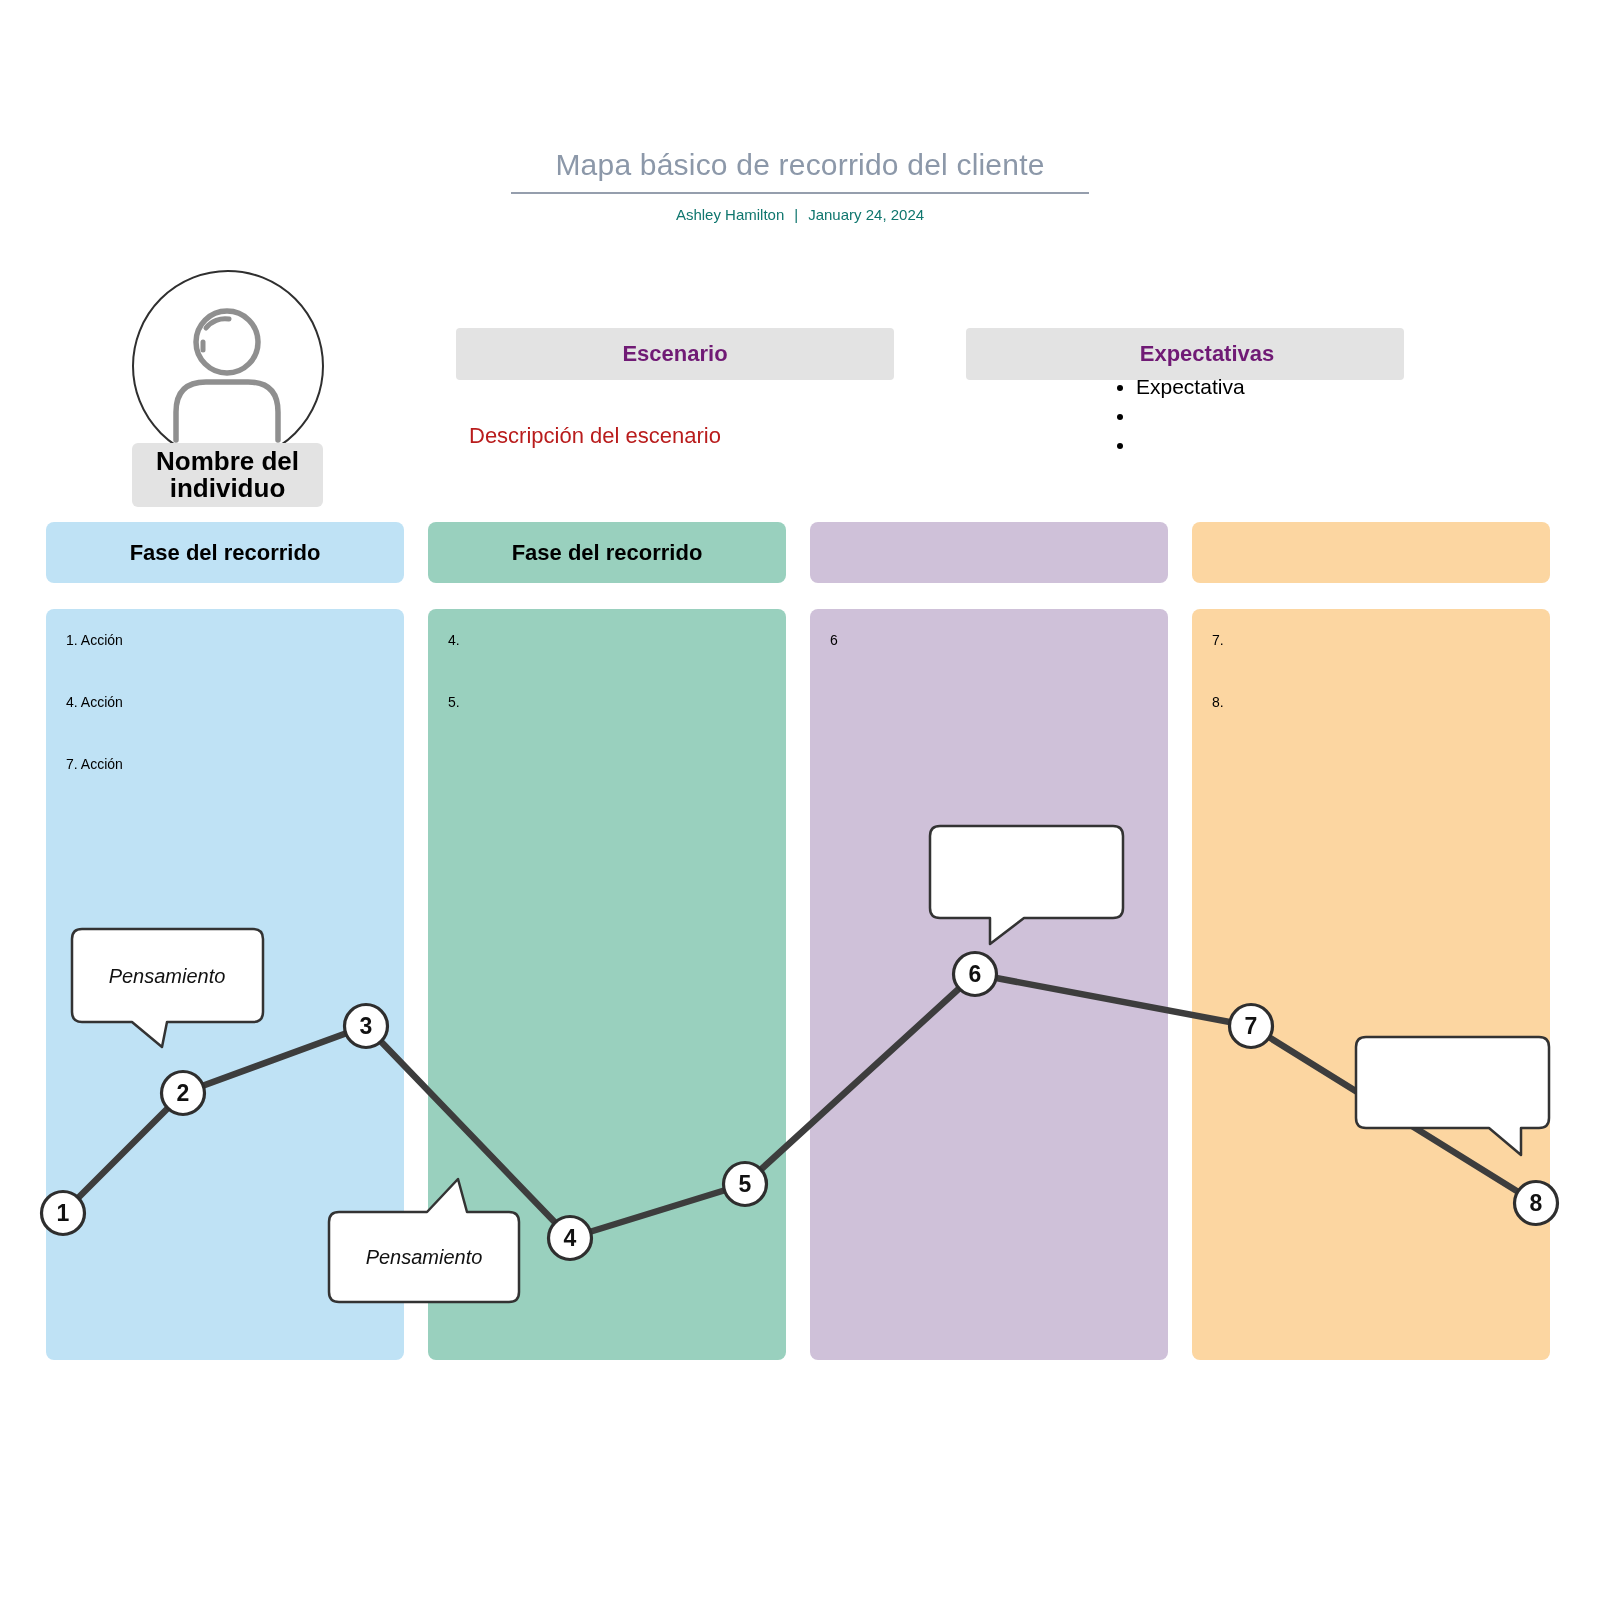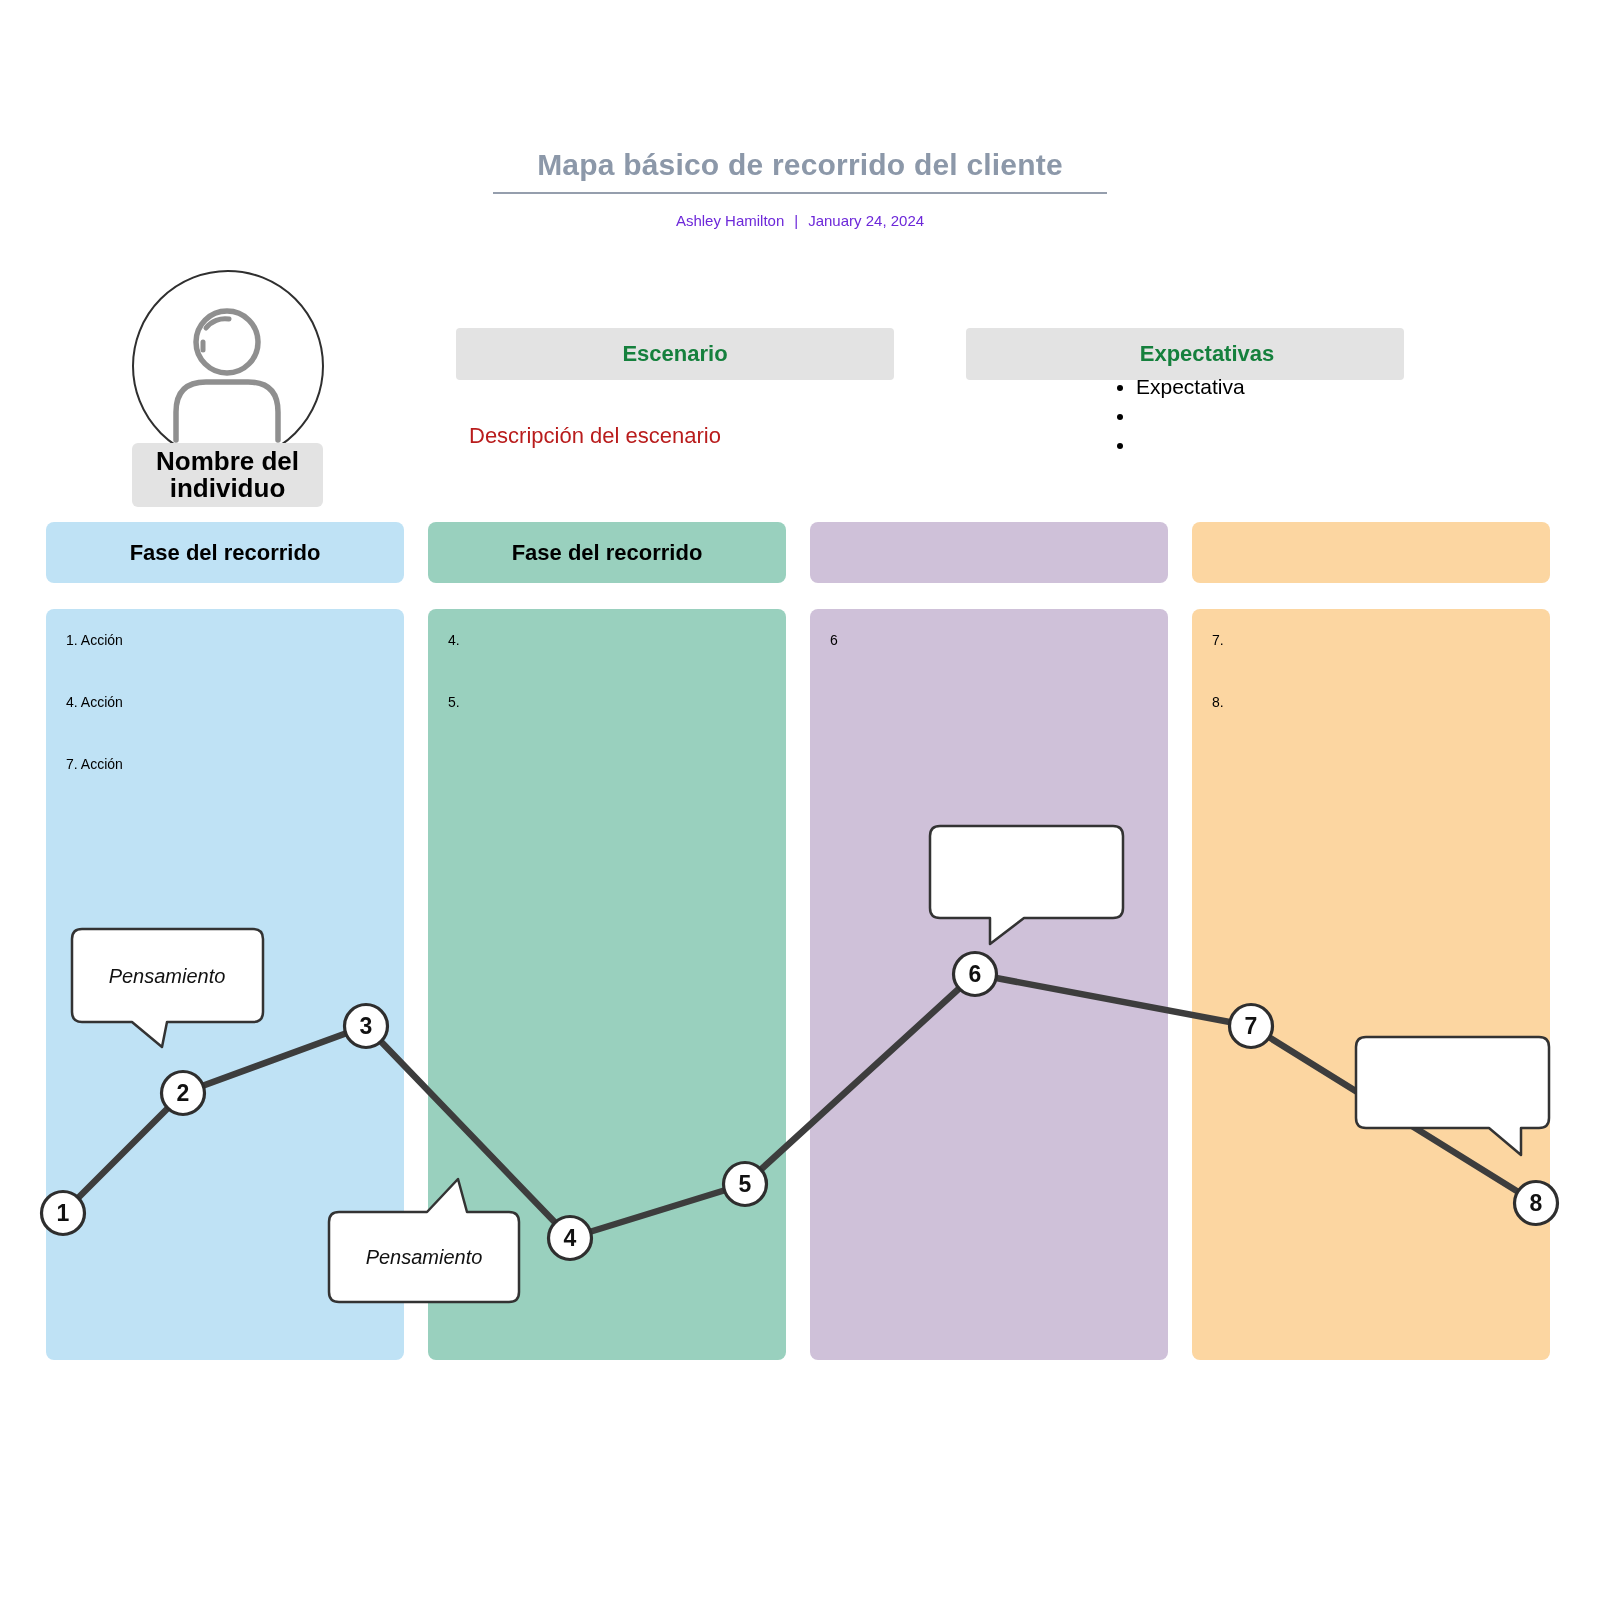--- a/index.html
+++ b/index.html
@@ -15,30 +15,30 @@
   
   .title-wrap {
     position: absolute;
     top: 148px; left: 0;
     width: 1600px;
     text-align: center;
   }
   .page-title {
     display: inline-block;
     font-size: 30px;
-    font-weight: bold;
+    font-weight: normal;
     color: #8C98A9;
     padding: 0 44px 10px 44px;
     border-bottom: 2px solid #959EAD;
     letter-spacing: 0.2px;
   }
   .page-subtitle {
-    margin-top: 18px;
+    margin-top: 12px;
     font-size: 15px;
-    color: #6d28d9;
+    color: #0f766e;
   }
   .page-subtitle .sep { margin: 0 10px; }
   
   .avatar {
     position: absolute;
     left: 132px; top: 270px;
     width: 192px; height: 192px;
     border: 2.5px solid #2F2F2F;
     border-radius: 50%;
     background: #fff;
@@ -56,21 +56,21 @@
     padding: 2px 12px;
   }
   
   .section-header {
     position: absolute;
     top: 328px;
     width: 438px; height: 52px;
     background: #E3E3E3;
     border-radius: 4px;
     display: flex; align-items: center; justify-content: center;
-    font-size: 22px; font-weight: bold; color: #15803d;
+    font-size: 22px; font-weight: bold; color: #701a75;
   }
   .scenario-header { left: 456px; }
   .expectations-header { left: 966px; padding-left: 44px; }
   .scenario-desc {
     position: absolute;
     left: 469px; top: 423px;
     font-size: 22px; color: #b91c1c;
   }
   .expectations-list {
     position: absolute;

